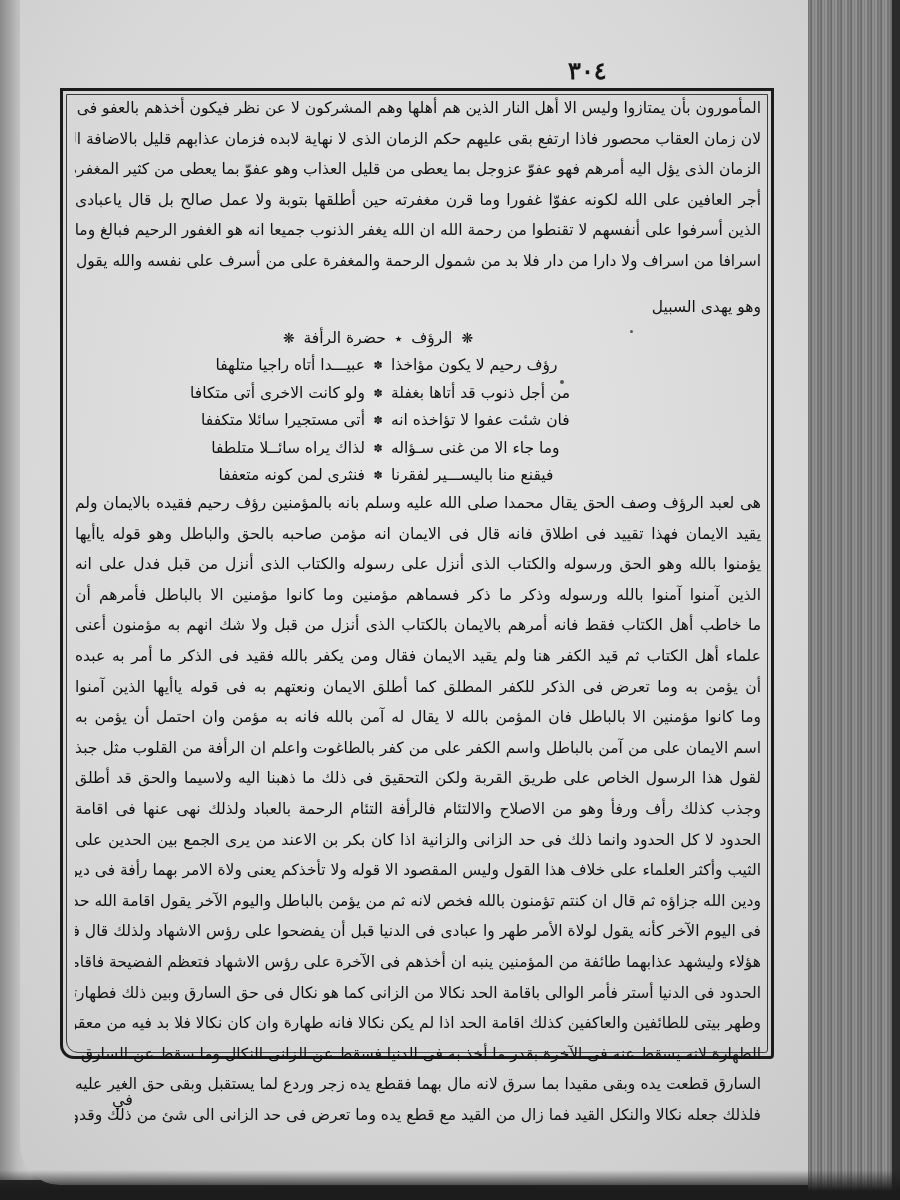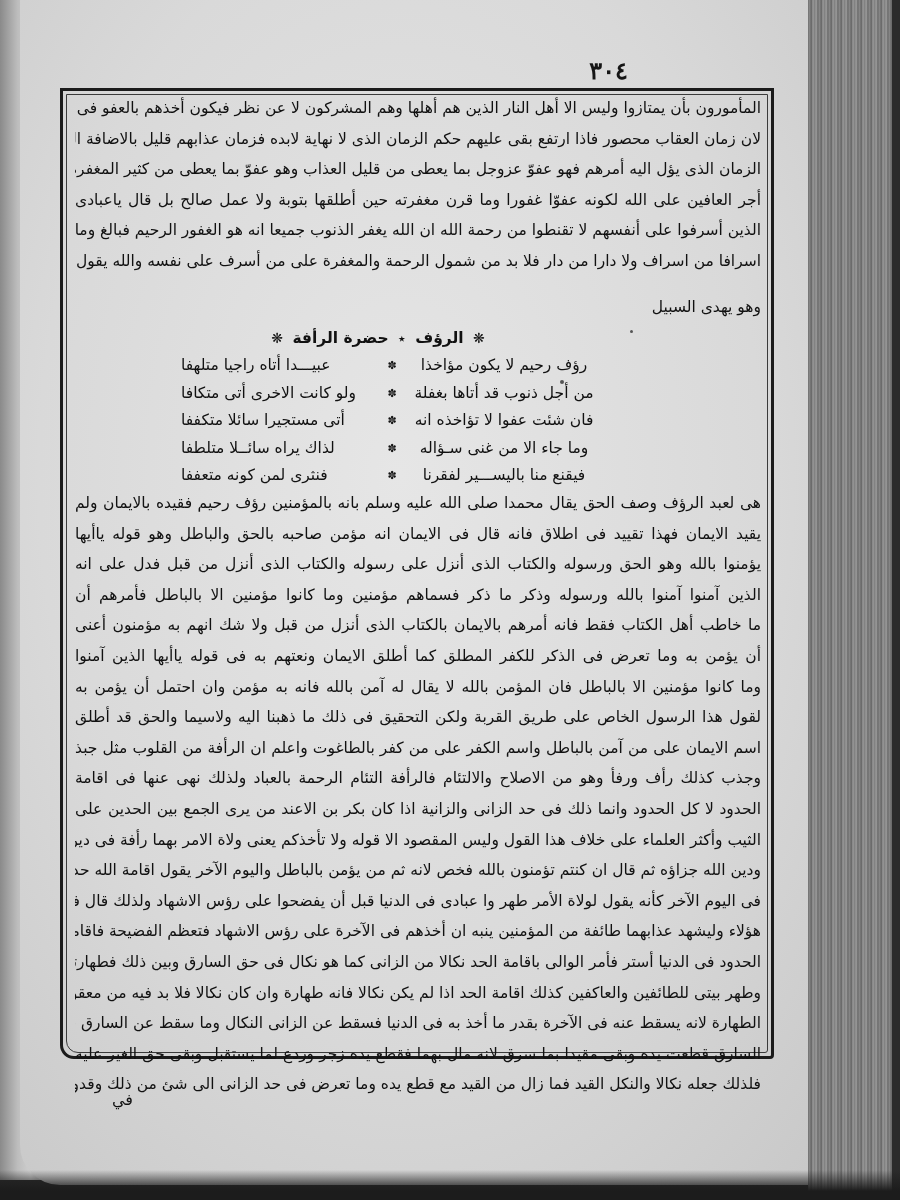--- a/index.html
+++ b/index.html
@@ -34,21 +34,21 @@
       content: ""; position: absolute; right: 0; top: 0; width: 8px; height: 100%;
       background: #2b2b2b;
     }
     .bottom-shadow {
       position: absolute; left: 0; top: 1170px; width: 900px; height: 30px;
       background: linear-gradient(180deg, rgba(30,30,30,0) 0%, #1c1c1c 70%);
     }
     .page-number {
       position: absolute; left: 548px; top: 56px; width: 60px;
       font-family: "DejaVu Serif", serif; font-size: 24px; font-weight: bold;
-      color: #151515; text-align: right; direction: rtl;
+      color: #151515; text-align: left; direction: rtl;
     }
     
     .frame {
       position: absolute; left: 40px; top: 88px; width: 708px; height: 965px;
       border: 3px solid #1b1b1b;
       border-radius: 0 0 4px 14px;
     }
     .frame::before {
       content: ""; position: absolute; left: 3px; top: 3px; right: 3px; bottom: 3px;
       border: 1px solid #3a3a3a; border-radius: 0 0 3px 12px;
@@ -63,30 +63,30 @@
       height: 30.6px; line-height: 30.6px; white-space: nowrap; overflow: hidden;
       text-align: justify; text-align-last: justify;
     }
     .line.last { text-align-last: right; margin-top: 15px; }
     .prose-1 { top: 2px; }
     .poem {
       position: absolute; left: 90px; width: 450px; top: 233px;
       direction: rtl; color: #111; font-size: 15.5px;
     }
     .poem-title {
-      text-align: center; height: 28px; line-height: 28px; font-weight: bold;
+      text-align: center; height: 28px; line-height: 28px; font-weight: normal;
     }
     .poem-title .star { font-size: 14px; padding: 0 4px; }
     .verse {
       display: flex; justify-content: space-between; align-items: center;
       height: 27.5px; line-height: 27.5px; white-space: nowrap;
     }
     .verse .hem { flex: 1; }
-    .verse .hem.first { text-align: center; }
-    .verse .hem.second { text-align: left; margin-left: 28px; }
+    .verse .hem.first { text-align: left; }
+    .verse .hem.second { text-align: right; }
     .verse .sep { width: 26px; text-align: center; font-size: 11px; }
     .prose-2 { top: 397px; }
     .catchword {
       position: absolute; left: 92px; top: 1090px;
       font-size: 16px; color: #111; direction: rtl;
     }
     .speck { position: absolute; background: #555; border-radius: 50%; }
   </style>
 </head>
 <body>
@@ -147,24 +147,25 @@
         <span class="hem second">فنثرى لمن كونه متعففا</span>
       </div>
     </div>
 
     <div class="text-block prose-2">
       <div class="line">هى لعبد الرؤف وصف الحق يقال محمدا صلى الله عليه وسلم بانه بالمؤمنين رؤف رحيم فقيده بالايمان ولم</div>
       <div class="line">يقيد الايمان فهذا تقييد فى اطلاق فانه قال فى الايمان انه مؤمن صاحبه بالحق والباطل وهو قوله ياأيها</div>
       <div class="line">يؤمنوا بالله وهو الحق ورسوله والكتاب الذى أنزل على رسوله والكتاب الذى أنزل من قبل فدل على انه</div>
       <div class="line">الذين آمنوا آمنوا بالله ورسوله وذكر ما ذكر فسماهم مؤمنين وما كانوا مؤمنين الا بالباطل فأمرهم أن</div>
       <div class="line">ما خاطب أهل الكتاب فقط فانه أمرهم بالايمان بالكتاب الذى أنزل من قبل ولا شك انهم به مؤمنون أعنى</div>
+      <div class="line">علماء أهل الكتاب ثم قيد الكفر هنا ولم يقيد الايمان فقال ومن يكفر بالله فقيد فى الذكر ما أمر به عبده</div>
       <div class="line">أن يؤمن به وما تعرض فى الذكر للكفر المطلق كما أطلق الايمان ونعتهم به فى قوله ياأيها الذين آمنوا</div>
       <div class="line">وما كانوا مؤمنين الا بالباطل فان المؤمن بالله لا يقال له آمن بالله فانه به مؤمن وان احتمل أن يؤمن به</div>
+      <div class="line">اسم الايمان على من آمن بالباطل واسم الكفر على من كفر بالطاغوت واعلم ان الرأفة من القلوب مثل جبذ</div>
       <div class="line">لقول هذا الرسول الخاص على طريق القربة ولكن التحقيق فى ذلك ما ذهبنا اليه ولاسيما والحق قد أطلق</div>
-      <div class="line">اسم الايمان على من آمن بالباطل واسم الكفر على من كفر بالطاغوت واعلم ان الرأفة من القلوب مثل جبذ</div>
       <div class="line">وجذب كذلك رأف ورفأ وهو من الاصلاح والالتئام فالرأفة التئام الرحمة بالعباد ولذلك نهى عنها فى اقامة</div>
       <div class="line">الحدود لا كل الحدود وانما ذلك فى حد الزانى والزانية اذا كان بكر بن الاعند من يرى الجمع بين الحدين على</div>
       <div class="line">الثيب وأكثر العلماء على خلاف هذا القول وليس المقصود الا قوله ولا تأخذكم يعنى ولاة الامر بهما رأفة فى دين الله</div>
       <div class="line">ودين الله جزاؤه ثم قال ان كنتم تؤمنون بالله فخص لانه ثم من يؤمن بالباطل واليوم الآخر يقول اقامة الله حدوده</div>
       <div class="line">فى اليوم الآخر كأنه يقول لولاة الأمر طهر وا عبادى فى الدنيا قبل أن يفضحوا على رؤس الاشهاد ولذلك قال فى</div>
       <div class="line">هؤلاء وليشهد عذابهما طائفة من المؤمنين ينبه ان أخذهم فى الآخرة على رؤس الاشهاد فتعظم الفضيحة فاقامة</div>
       <div class="line">الحدود فى الدنيا أستر فأمر الوالى باقامة الحد نكالا من الزانى كما هو نكال فى حق السارق وبين ذلك فطهارته كما قال</div>
       <div class="line">وطهر بيتى للطائفين والعاكفين كذلك اقامة الحد اذا لم يكن نكالا فانه طهارة وان كان نكالا فلا بد فيه من معقول</div>
       <div class="line">الطهارة لانه يسقط عنه فى الآخرة بقدر ما أخذ به فى الدنيا فسقط عن الزانى النكال وما سقط عن السارق فان</div>
       <div class="line">السارق قطعت يده وبقى مقيدا بما سرق لانه مال بهما فقطع يده زجر وردع لما يستقبل وبقى حق الغير عليه</div>

